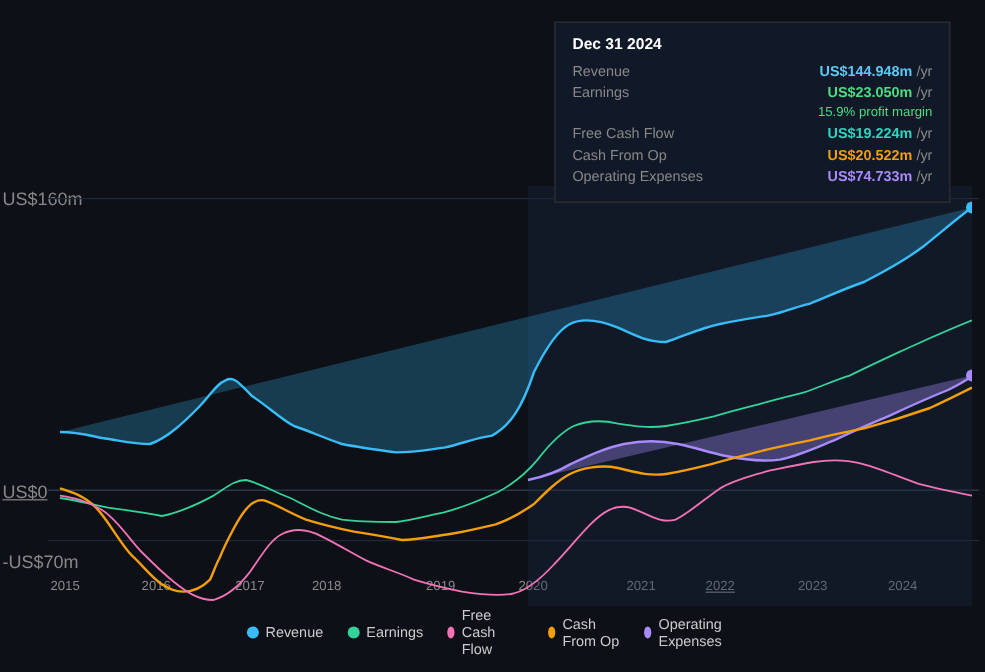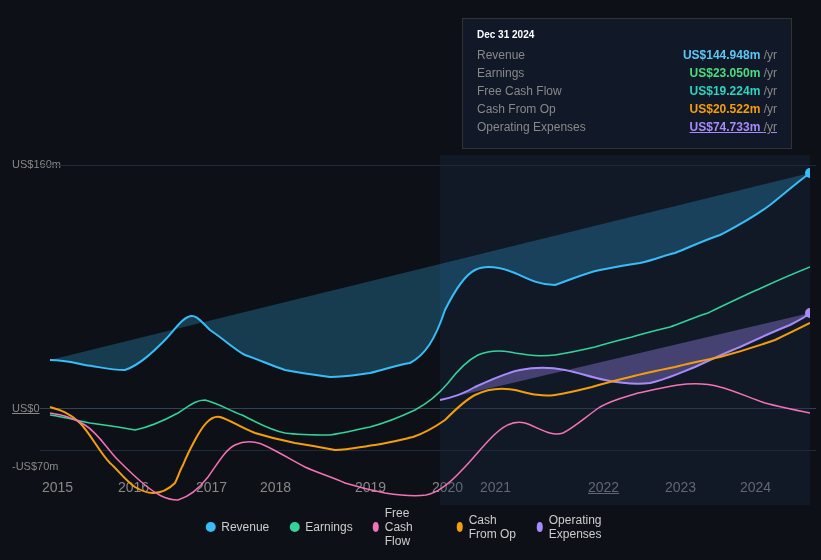--- a/index.html
+++ b/index.html
@@ -26,21 +26,21 @@
       left: 462px;
       background: #111827;
       border: 1px solid #333;
       padding: 10px 14px;
       min-width: 330px;
       z-index: 10;
     }
 
     #tooltip .tooltip-date {
       color: #fff;
-      font-size: 10px;
+      font-size: 13px;
       font-weight: bold;
       margin-bottom: 8px;
     }
 
     .tooltip-row {
       display: flex;
       justify-content: space-between;
       align-items: flex-start;
       margin-bottom: 4px;
       font-size: 12px;
@@ -52,48 +52,48 @@
     }
 
     .tooltip-value {
       color: #5bc8f5;
       font-weight: bold;
       text-align: right;
     }
 
     .tooltip-value.green { color: #4ade80; padding-left: 34px; }
     .tooltip-value.cyan { color: #2dd4bf; }
-    .tooltip-value.purple { color: #a78bfa; text-decoration: underline; }
+    .tooltip-value.purple { color: #a78bfa; }
 
     .tooltip-sub {
       color: #4ade80;
       font-size: 11px;
       margin-left: 4px;
     }
 
     .tooltip-sub-row {
       display: flex;
       justify-content: flex-end;
       margin-bottom: 4px;
     }
 
     
     .y-label {
       position: absolute;
-      left: 12px;
+      left: 2px;
+      color: #888;
+      font-size: 15px;
+    }
+
+    
+    .x-label {
+      position: absolute;
+      bottom: 65px;
       color: #888;
       font-size: 11px;
-    }
-
-    
-    .x-label {
-      position: absolute;
-      bottom: 65px;
-      color: #888;
-      font-size: 14px;
     }
 
     
     #legend {
       position: absolute;
       bottom: 12px;
       left: 50%;
       transform: translateX(-50%);
       display: flex;
       gap: 20px;
@@ -150,20 +150,23 @@
     <div class="tooltip-date">Dec 31 2024</div>
 
     <div class="tooltip-row">
       <span class="tooltip-label">Revenue</span>
       <span class="tooltip-value">US$144.948m <span style="color:#888;font-weight:normal">/yr</span></span>
     </div>
     <div class="tooltip-row">
       <span class="tooltip-label">Earnings</span>
       <span class="tooltip-value green">US$23.050m <span style="color:#888;font-weight:normal">/yr</span></span>
     </div>
+    <div class="tooltip-sub-row">
+      <span class="tooltip-sub">15.9% profit margin</span>
+    </div>
     <div class="tooltip-row">
       <span class="tooltip-label">Free Cash Flow</span>
       <span class="tooltip-value cyan">US$19.224m <span style="color:#888;font-weight:normal">/yr</span></span>
     </div>
     <div class="tooltip-row">
       <span class="tooltip-label">Cash From Op</span>
       <span class="tooltip-value" style="color:#f59e0b">US$20.522m <span style="color:#888;font-weight:normal">/yr</span></span>
     </div>
     <div class="tooltip-row">
       <span class="tooltip-label">Operating Expenses</span>
@@ -178,21 +181,21 @@
   <div class="h-line" style="top: 165px;"></div>
   <div class="zero-line" style="top: 408px;"></div>
   <div class="h-line" style="top: 450px;"></div>
 
   <div class="x-label" style="left: 42px;">2015</div>
   <div class="x-label" style="left: 118px;">2016</div>
   <div class="x-label" style="left: 196px; text-align: right;">2017</div>
   <div class="x-label" style="left: 260px;">2018</div>
   <div class="x-label" style="left: 355px;">2019</div>
   <div class="x-label" style="left: 432px;">2020</div>
-  <div class="x-label" style="left: 480px;">2021</div>
+  <div class="x-label" style="left: 522px;">2021</div>
   <div class="x-label" style="left: 588px; text-decoration: underline;">2022</div>
   <div class="x-label" style="left: 665px;">2023</div>
   <div class="x-label" style="left: 740px; margin-top: 36px;">2024</div>
 
   <svg id="chart-svg" viewBox="0 0 800 350" preserveAspectRatio="none" style="position:absolute; top:155px; left:10px; width:800px; height:350px;">
 
     <defs>
 
       <rect id="forecast-bg" x="430" y="0" width="370" height="350" fill="#1a2744" opacity="0.4"></rect>
     </defs>

